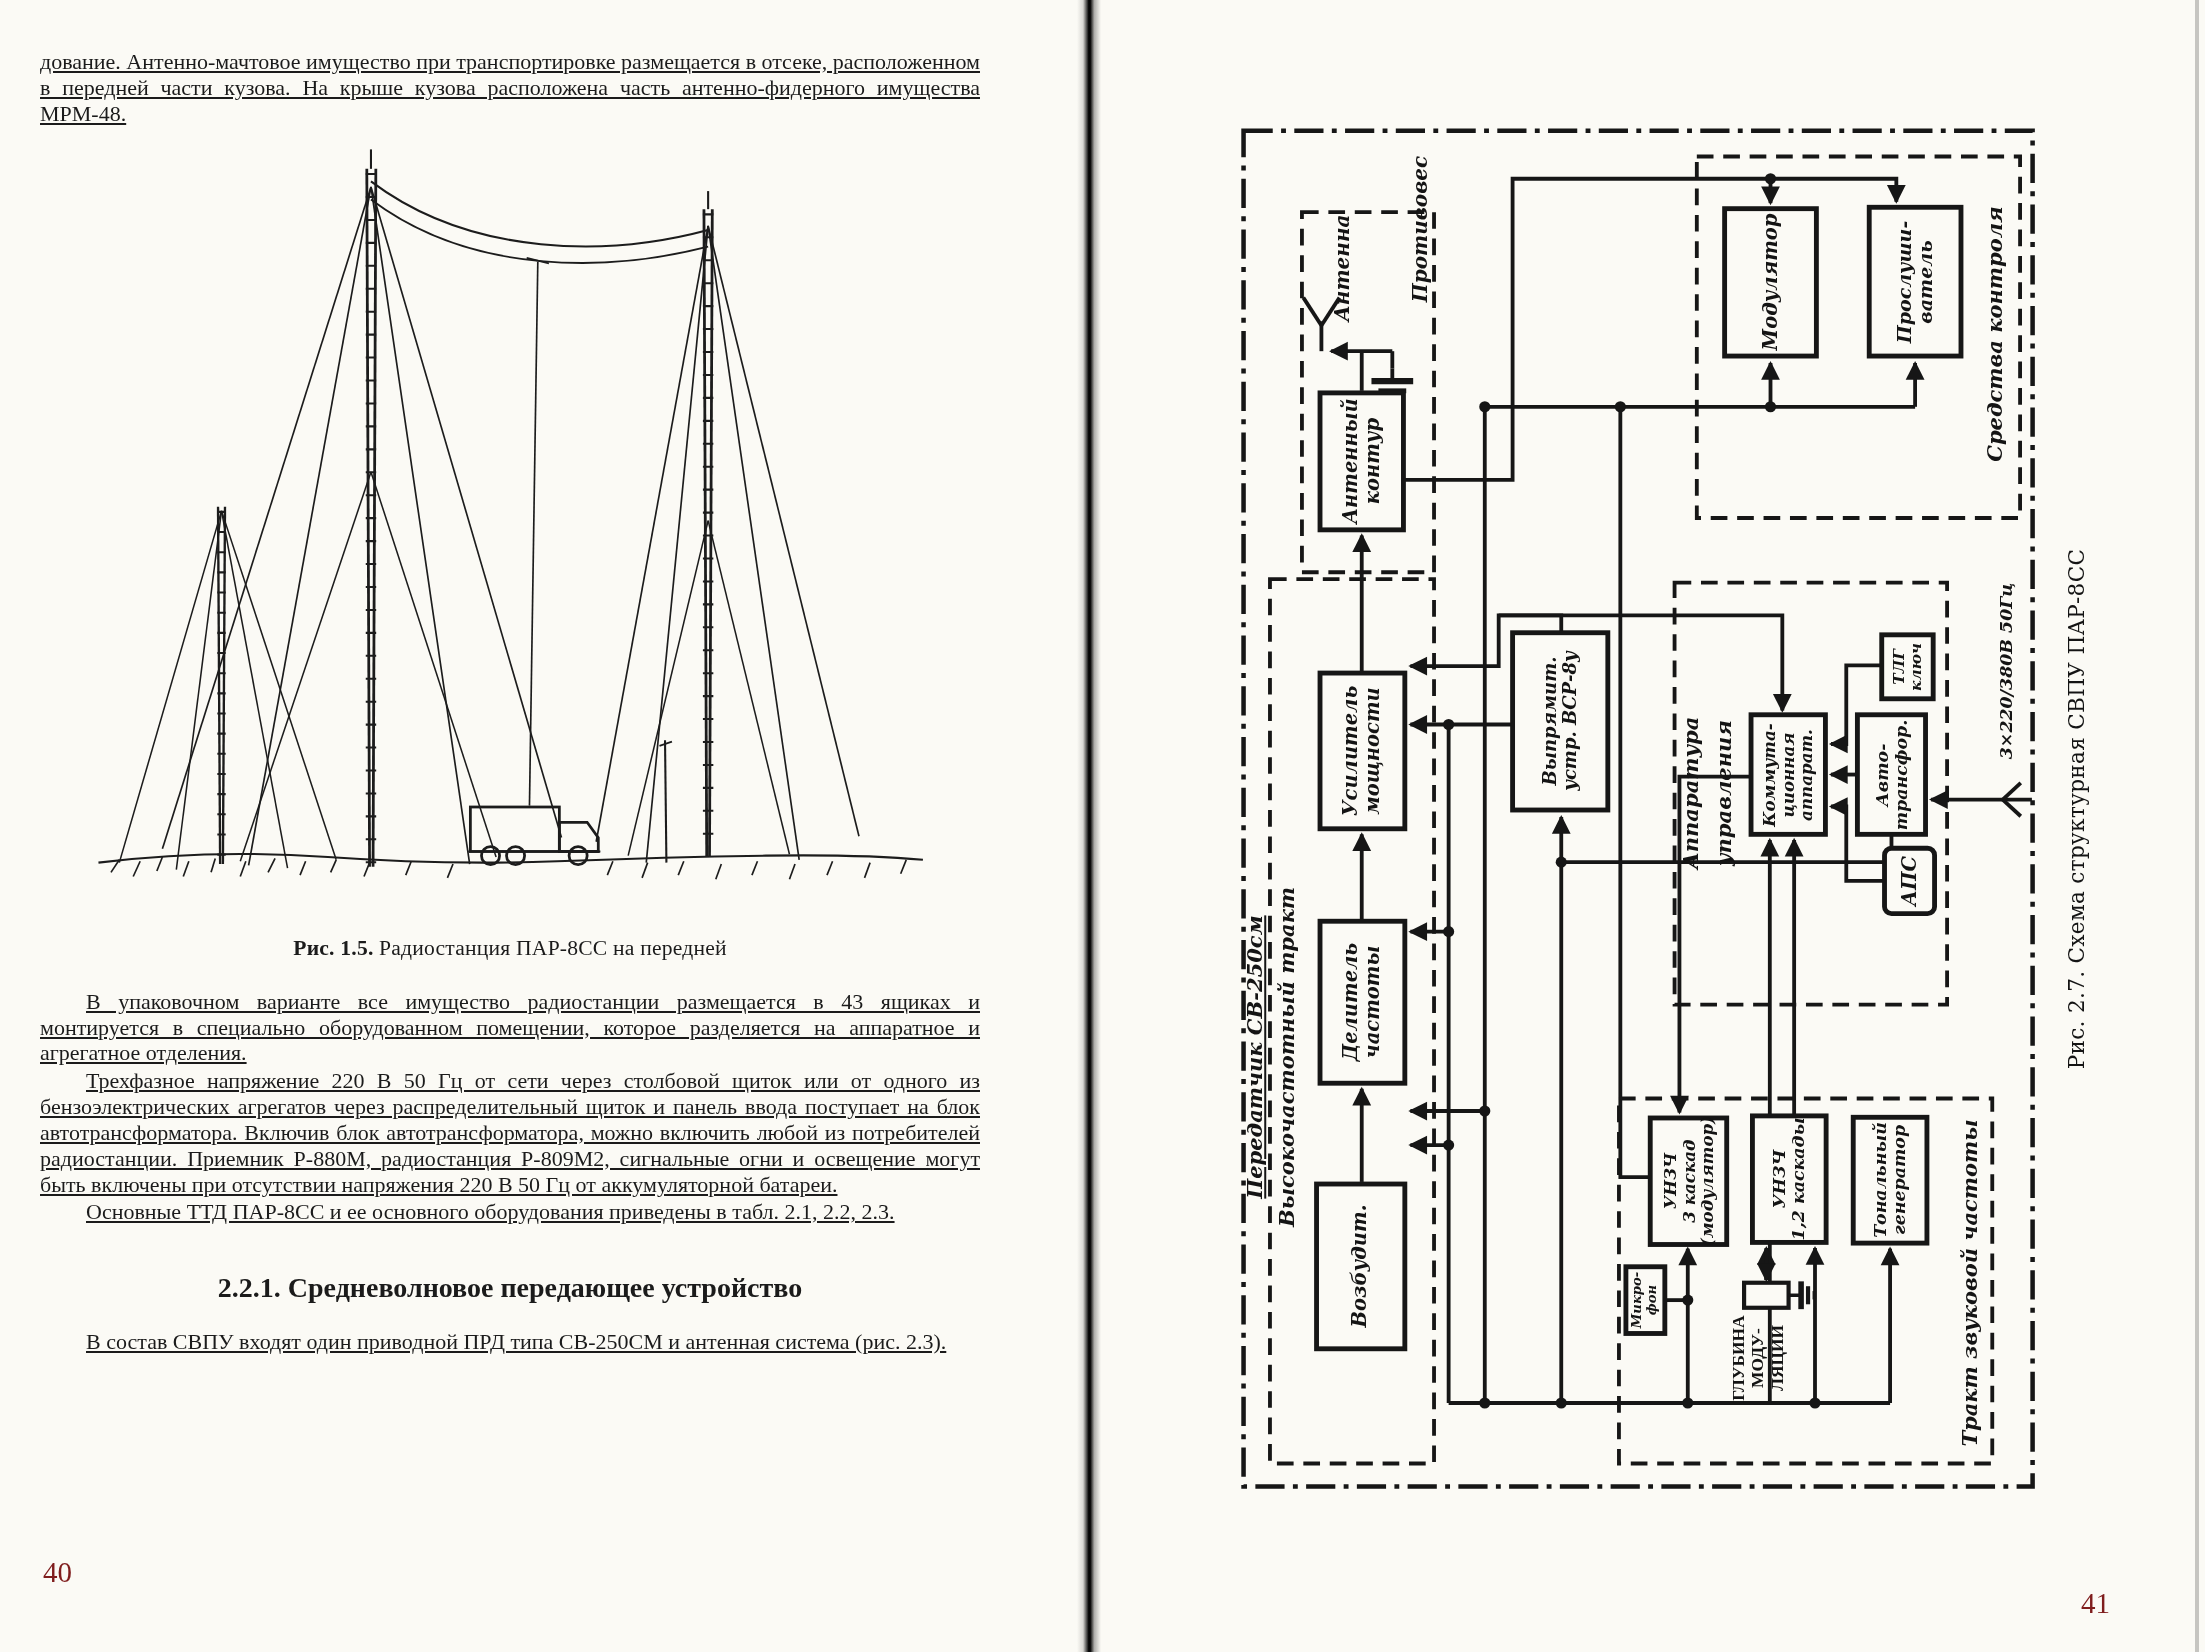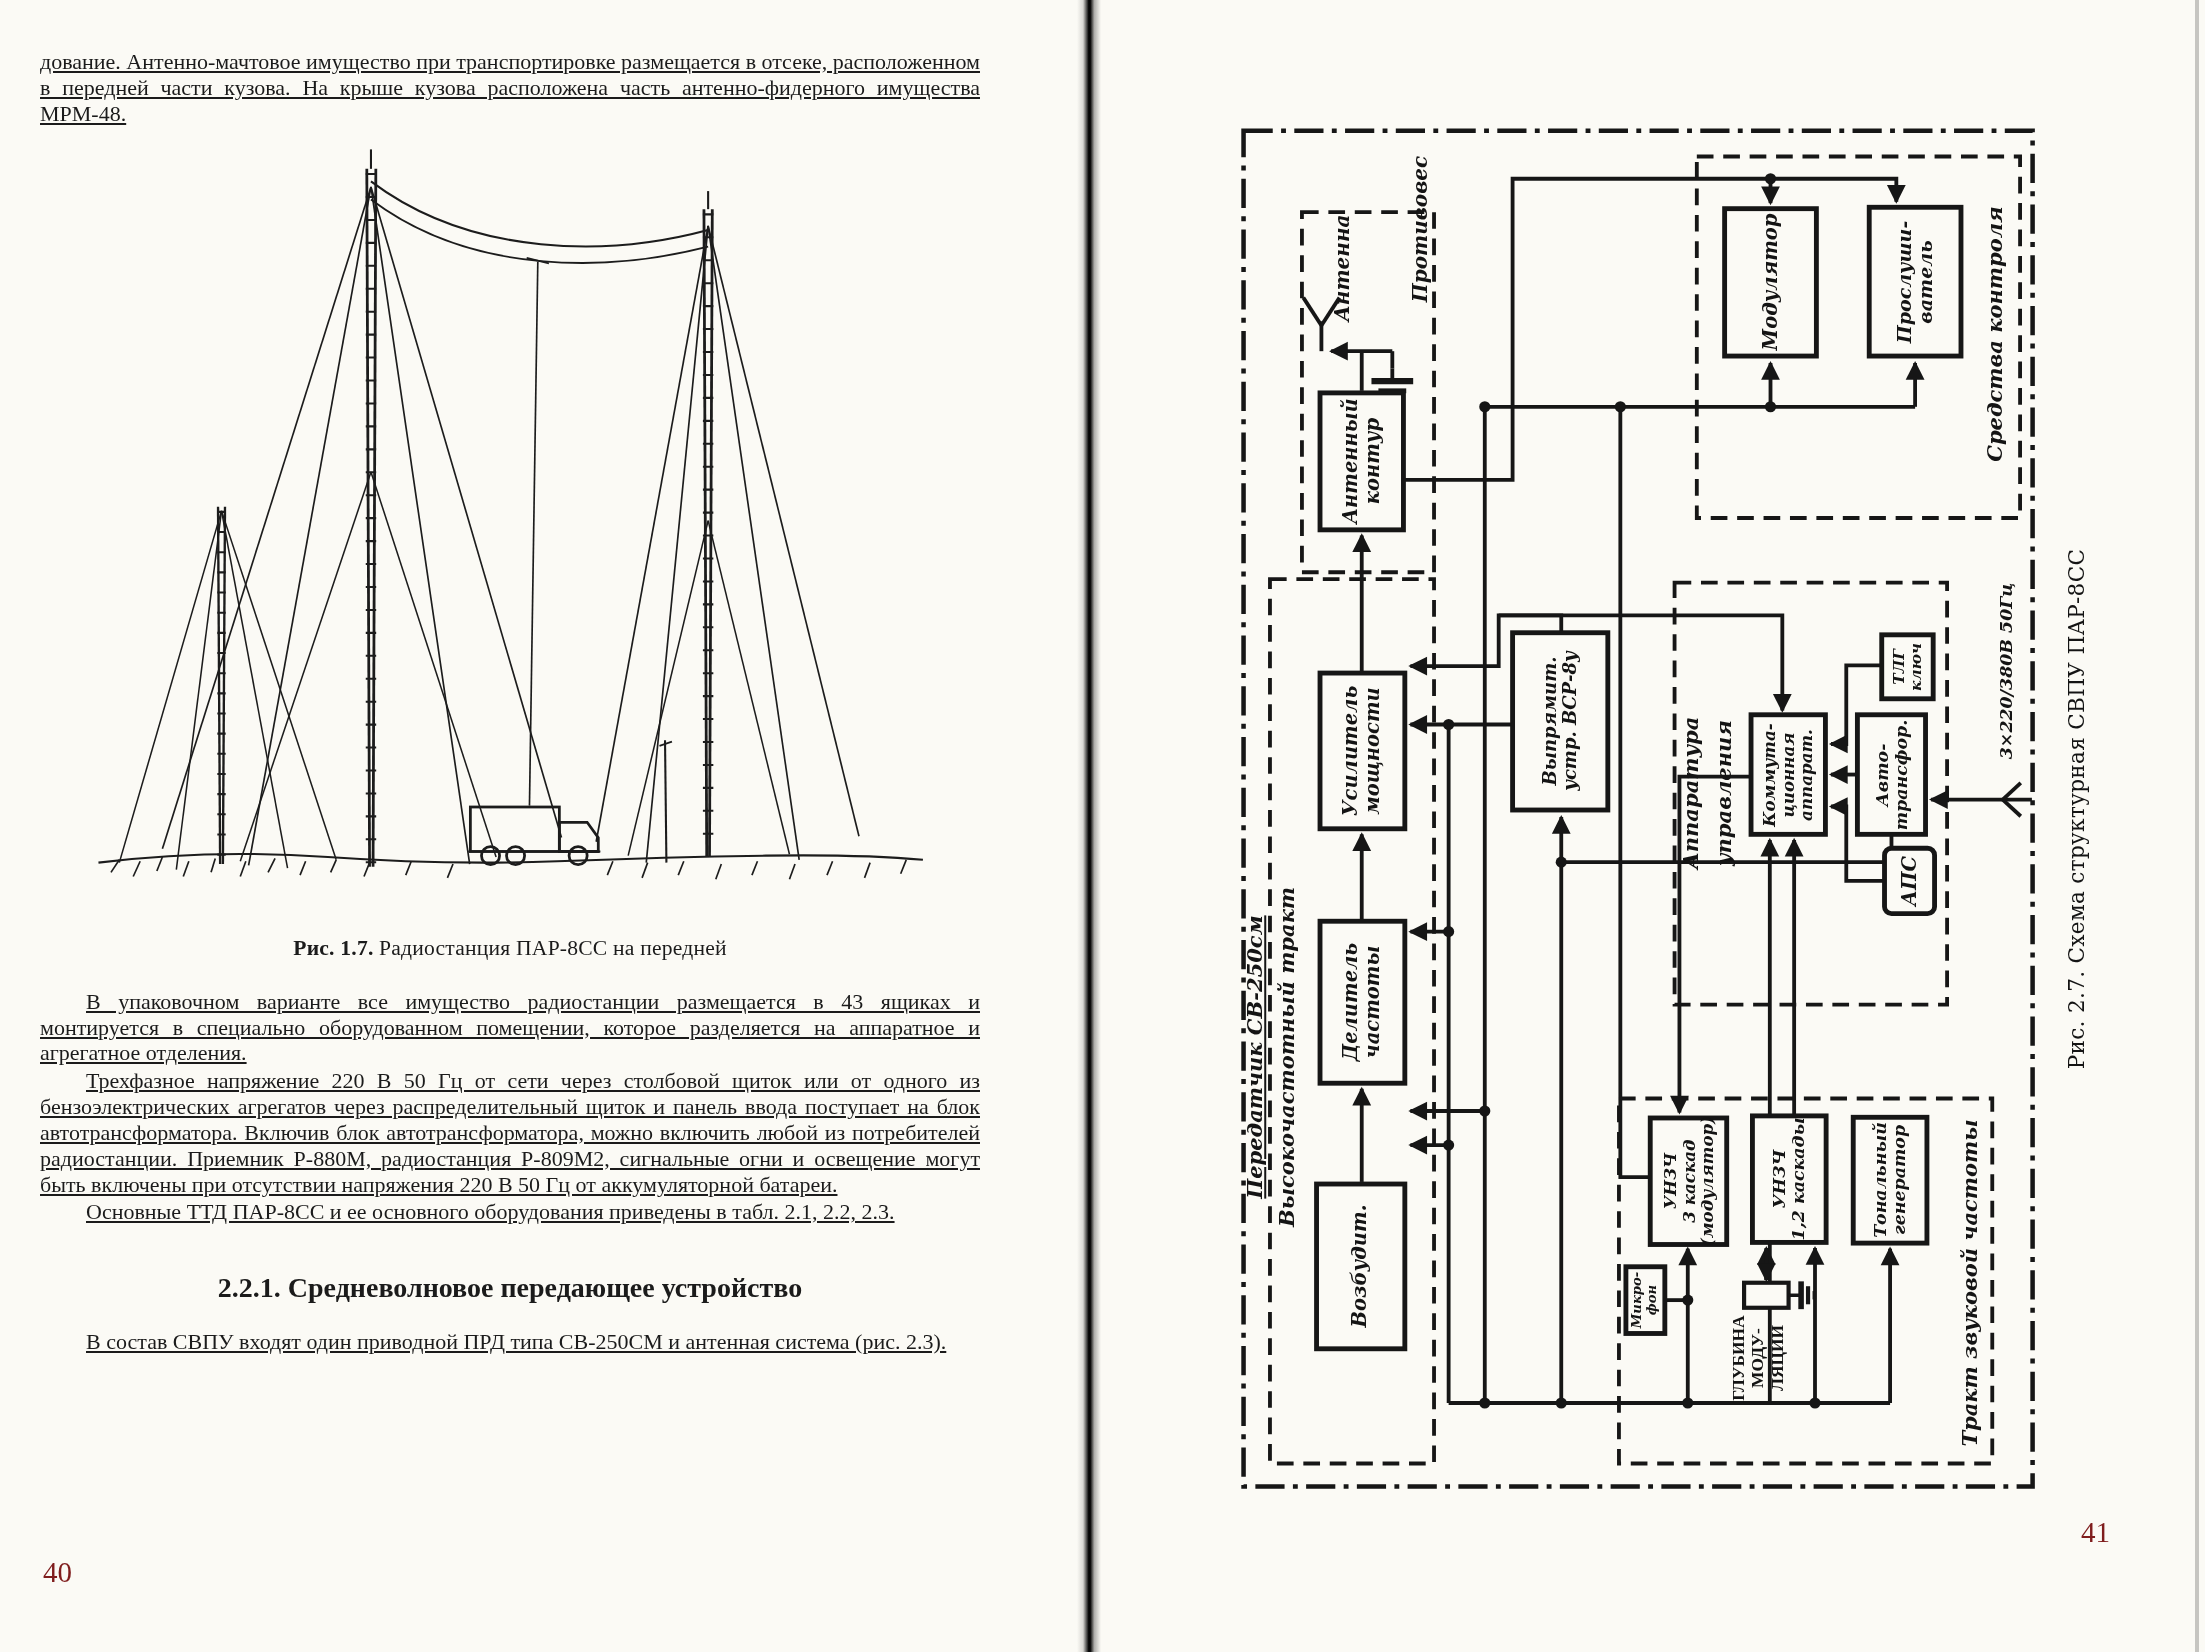--- a/index.html
+++ b/index.html
@@ -10,21 +10,21 @@
   
   .page-left{position:absolute;left:40px;top:49px;width:940px;}
   .page-left p{margin:0 0 1.4px 0;font-size:22px;line-height:1.18;text-align:justify;text-decoration:underline;}
   .page-left p.indent{text-indent:46px;}
   .figure-wrap{margin:18px 0 4.2px 0;text-align:center;}
   .figure-caption{font-size:21.6px;text-align:center;margin:9.7px 0 28px 0;letter-spacing:0.2px;}
   .figure-caption .cap-b{font-weight:bold;}
   .section-heading{font-size:28px;font-weight:bold;text-align:center;margin:47px 0 25px 0;}
   .pagenum{position:absolute;font-size:29px;color:#7f1d1d;}
   #pn-left{left:43px;top:1556px;}
-  #pn-right{left:2081px;top:1516px;}
+  #pn-right{left:2081px;top:1587px;}
   
   .gutter{position:absolute;left:1077px;top:0;width:23.6px;height:1652px;
     background:linear-gradient(90deg,rgba(0,0,0,0) 0%,rgba(25,25,25,.15) 25%,#0a0a0a 48%,#000 55%,rgba(30,30,30,.35) 72%,rgba(0,0,0,0) 100%);}
   .edge-right{position:absolute;left:2195px;top:0;width:4.2px;height:1652px;background:rgba(40,40,40,.25);}
   
   #diagram-svg{position:absolute;left:1092px;top:0;width:1113px;height:1652px;}
   .rlabel{position:absolute;transform:translate(-50%,-50%) rotate(-90deg);
     font-family:"DejaVu Serif","Liberation Serif",serif;font-style:italic;font-weight:bold;
     color:#141414;text-align:center;line-height:1.12;white-space:nowrap;}
   .rlabel.print{font-style:normal;font-weight:bold;font-family:"Liberation Serif",serif;}
@@ -119,21 +119,21 @@
         <path d="M691,974 h40 l16,22 v20 h-56 z"></path>
         <line x1="560" y1="1016" x2="750" y2="1016" stroke-width="3"></line>
         <circle cx="592" cy="1022" r="13"></circle>
         <circle cx="628" cy="1022" r="13"></circle>
         <circle cx="718" cy="1022" r="13"></circle>
       </g>
     </svg>
   </div>
 
   <div class="figure-caption">
-    <span class="cap-b">Рис. 1.7.</span><span> Радиостанция ПАР-8СС на передней</span>
+    <span class="cap-b">Рис. 1.5.</span><span> Радиостанция ПАР-8СС на передней</span>
   </div>
 
   <p class="indent">В упаковочном варианте все имущество радиостанции размещается в 43 ящиках и монтируется в специально оборудованном помещении, которое разделяется на аппаратное и агрегатное отделения.</p>
   <p class="indent">Трехфазное напряжение 220 В 50 Гц от сети через столбовой щиток или от одного из бензоэлектрических агрегатов через распределительный щиток и панель ввода поступает на блок автотрансформатора. Включив блок автотрансформатора, можно включить любой из потребителей радиостанции. Приемник Р-880М, радиостанция Р-809М2, сигнальные огни и освещение могут быть включены при отсутствии напряжения 220 В 50 Гц от аккумуляторной батареи.</p>
   <p class="indent">Основные ТТД ПАР-8СС и ее основного оборудования приведены в табл. 2.1, 2.2, 2.3.</p>
   <div class="section-heading">2.2.1. Средневолновое передающее устройство</div>
   <p class="indent">В состав СВПУ входят один приводной ПРД типа СВ-250СМ и антенная система (рис. 2.3).</p>
 </div>
 
 <div class="pagenum" id="pn-left">40</div>

